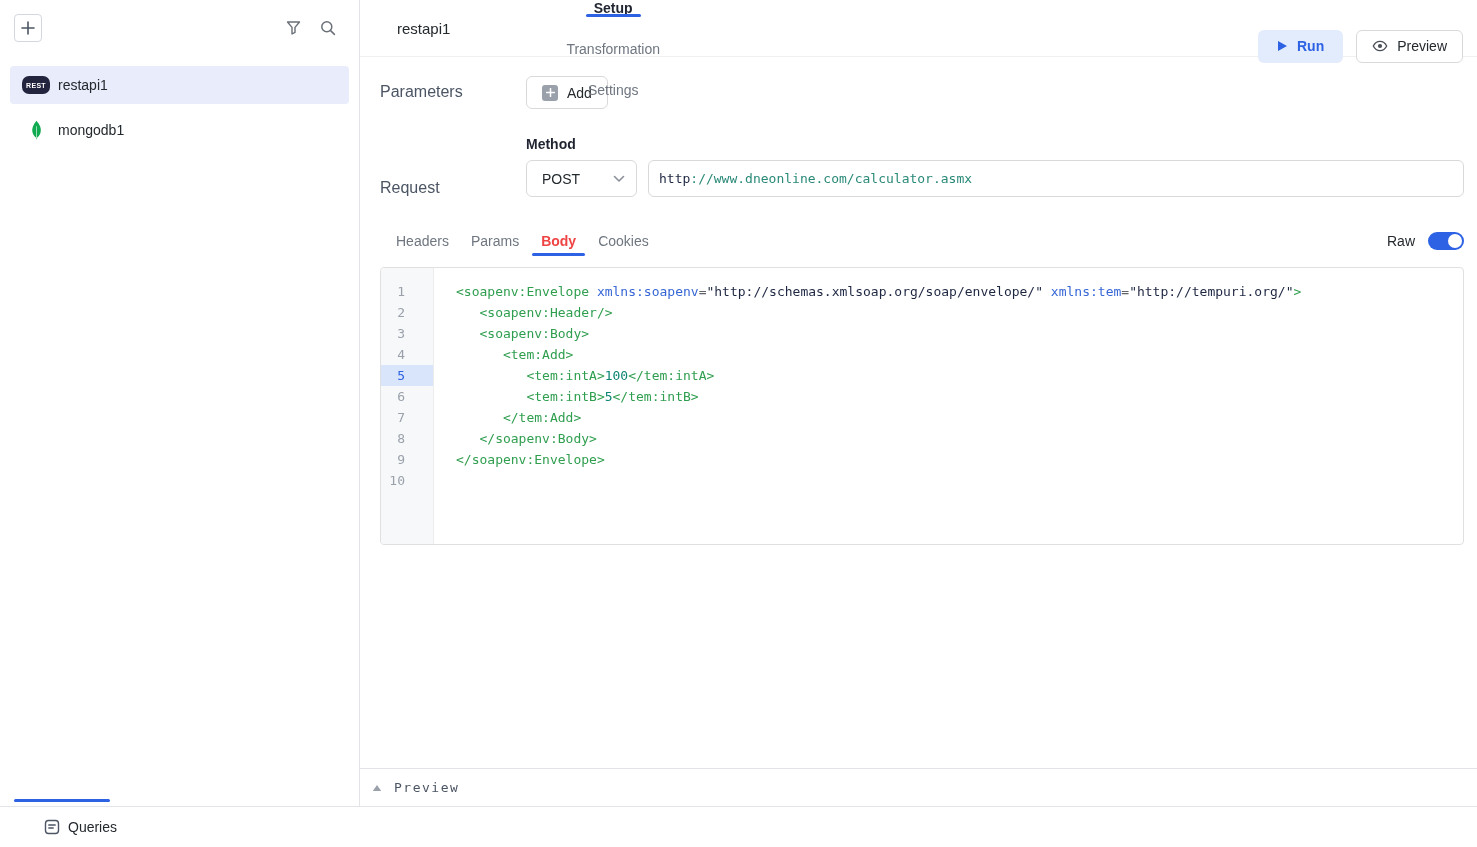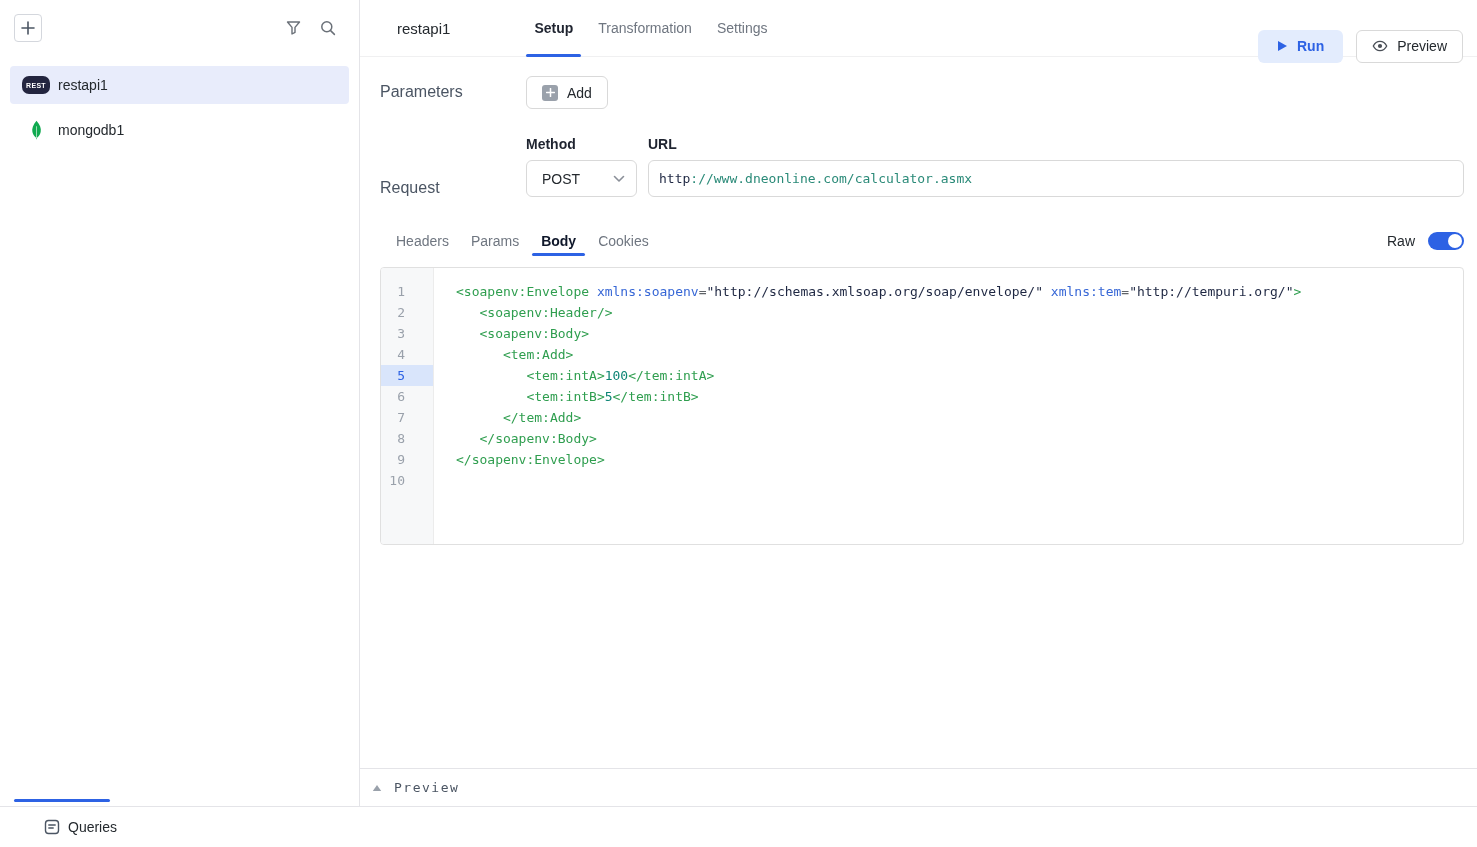--- a/index.html
+++ b/index.html
@@ -30,21 +30,21 @@
     border-radius:7px; display:flex; align-items:center; justify-content:center; letter-spacing:.3px; }
   .entity-label { font-size:14px; color:#24292e; }
   .queries-indicator { position:absolute; left:14px; bottom:4px; width:96px; height:3px;
     background:var(--accent); border-radius:2px; }
 
   
   .main { flex:1; display:flex; flex-direction:column; min-width:0; }
   .main-header { height:57px; display:flex; align-items:center; padding:0 14px 0 37px;
     border-bottom:1px solid #f0f0f1; flex:none; }
   .query-title { font-size:15px; font-weight:500; color:#24292e; }
-  .main-tabs { display:flex; gap:25px; margin-left:84px; height:100%; align-items:center; }
+  .main-tabs { display:flex; gap:25px; margin-left:116px; height:100%; align-items:center;flex-direction:column; }
   .main-tab { font-size:14px; color:#6f7680; height:100%; display:flex; align-items:center;
     position:relative; cursor:pointer; }
   .main-tab.active { color:#1f2430; font-weight:600; }
   .main-tab.active::after { content:""; position:absolute; left:-8px; right:-8px; bottom:-1px; height:3px;
     background:var(--accent); border-radius:2px; }
   .header-actions { margin-left:auto; display:flex; gap:13px; align-items:center;margin-top:36px; }
   .btn { height:33px; border-radius:6px; display:flex; align-items:center; gap:9px; font-size:14px;
     cursor:pointer; border:none; font-family:inherit; }
   .btn-run { background:var(--run-bg); color:var(--accent); font-weight:600; padding:0 19px; }
   .btn-preview { background:#fff; border:1px solid #d9d9d9; color:#24292e; font-weight:500; padding:0 15px; }
@@ -69,21 +69,21 @@
   .url-input { height:37px; border:1px solid #d9d9d9; border-radius:6px; display:flex; align-items:center;
     padding:0 10px; background:#fff; font-family:"DejaVu Sans Mono", monospace; font-size:13px;
     white-space:pre; overflow:hidden; cursor:text; }
   .seg-dark { color:#1e2742; }
   .seg-teal { color:#2a8a78; }
 
   .body-tabs-row { display:flex; align-items:center; margin-top:28px; padding-left:16px; height:31px; }
   .body-tabs { display:flex; gap:22px; height:100%; }
   .body-tab { font-size:14px; color:#6f7680; display:flex; align-items:center; height:100%;
     position:relative; cursor:pointer; }
-  .body-tab.active { color:#0f172a; font-weight:600; }
+  .body-tab.active { color:#ef4444; font-weight:600; }
   .body-tab.active::after { content:""; position:absolute; left:-9px; right:-9px; bottom:0; height:3px;
     background:var(--accent); border-radius:2px; }
   .raw-toggle { margin-left:auto; display:flex; align-items:center; gap:13px; font-size:14px; color:#24292e; }
   .toggle { width:36px; height:18px; border-radius:10px; background:#c4c9d2; position:relative; cursor:pointer; }
   .toggle.on { background:var(--accent); }
   .toggle .knob { width:14px; height:14px; border-radius:50%; background:#fff; position:absolute; top:2px; left:2px; }
   .toggle.on .knob { left:auto; right:2px; }
 
   
   .editor { margin-top:11px; height:278px; border:1px solid #e0e0e0; border-radius:4px; display:flex;
@@ -209,21 +209,20 @@
             <div class="select">
               <span>POST</span>
               <span style="display:flex;">
                 <svg width="12" height="8" viewBox="0 0 12 8">
                     <path d="M1.5 1.5 L6 6 L10.5 1.5" stroke="#8a8f98" stroke-width="1.6" fill="none" stroke-linecap="round" stroke-linejoin="round"></path>
                   </svg>
               </span>
             </div>
           </div>
           <div class="url-col">
-            <div class="field-label">URL</div>
             <div class="url-input" id="url-input"><span class="seg-dark">http</span><span class="seg-teal">://www.dneonline.com/calculator.asmx</span></div>
           </div>
         </div>
 
         <div class="body-tabs-row">
           <nav class="body-tabs" id="body-tabs">
               <div class="body-tab">Headers</div>
               <div class="body-tab">Params</div>
               <div class="body-tab active">Body</div>
               <div class="body-tab">Cookies</div>

